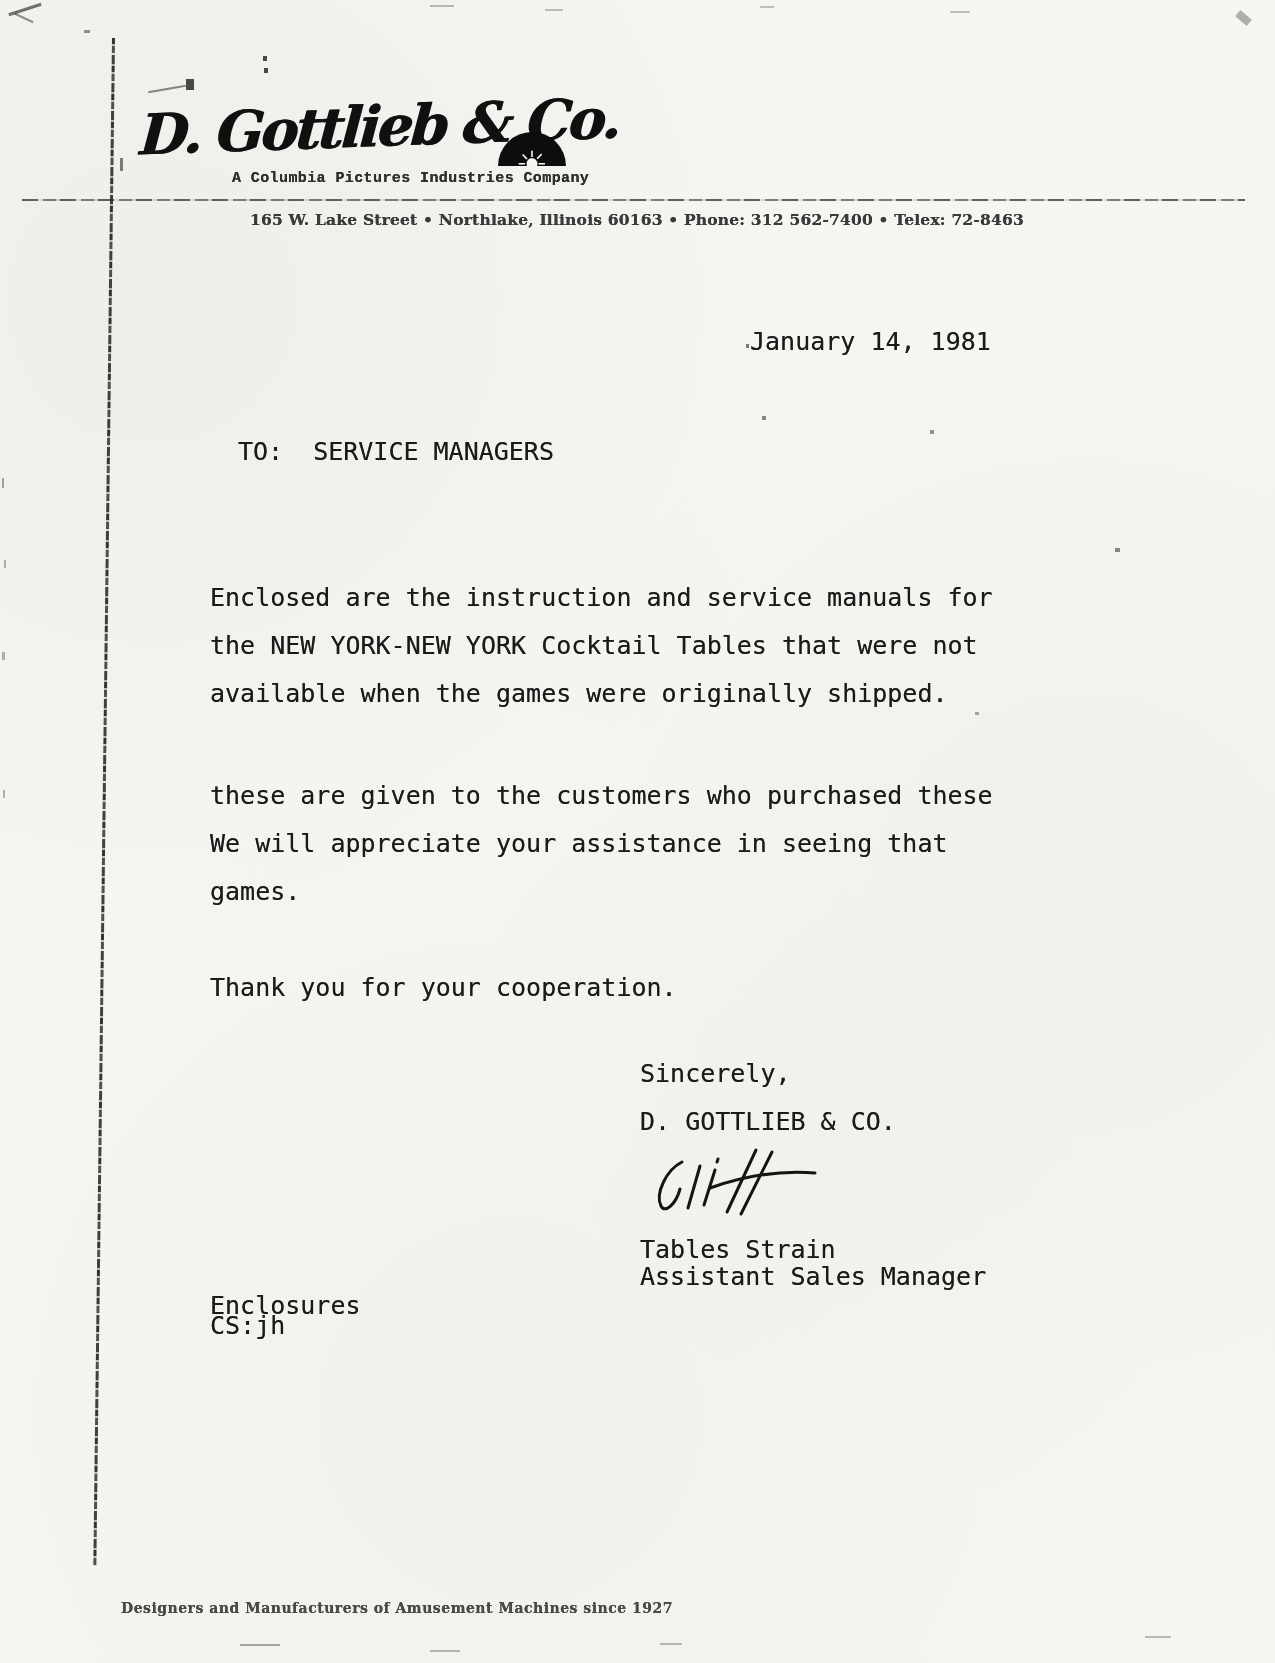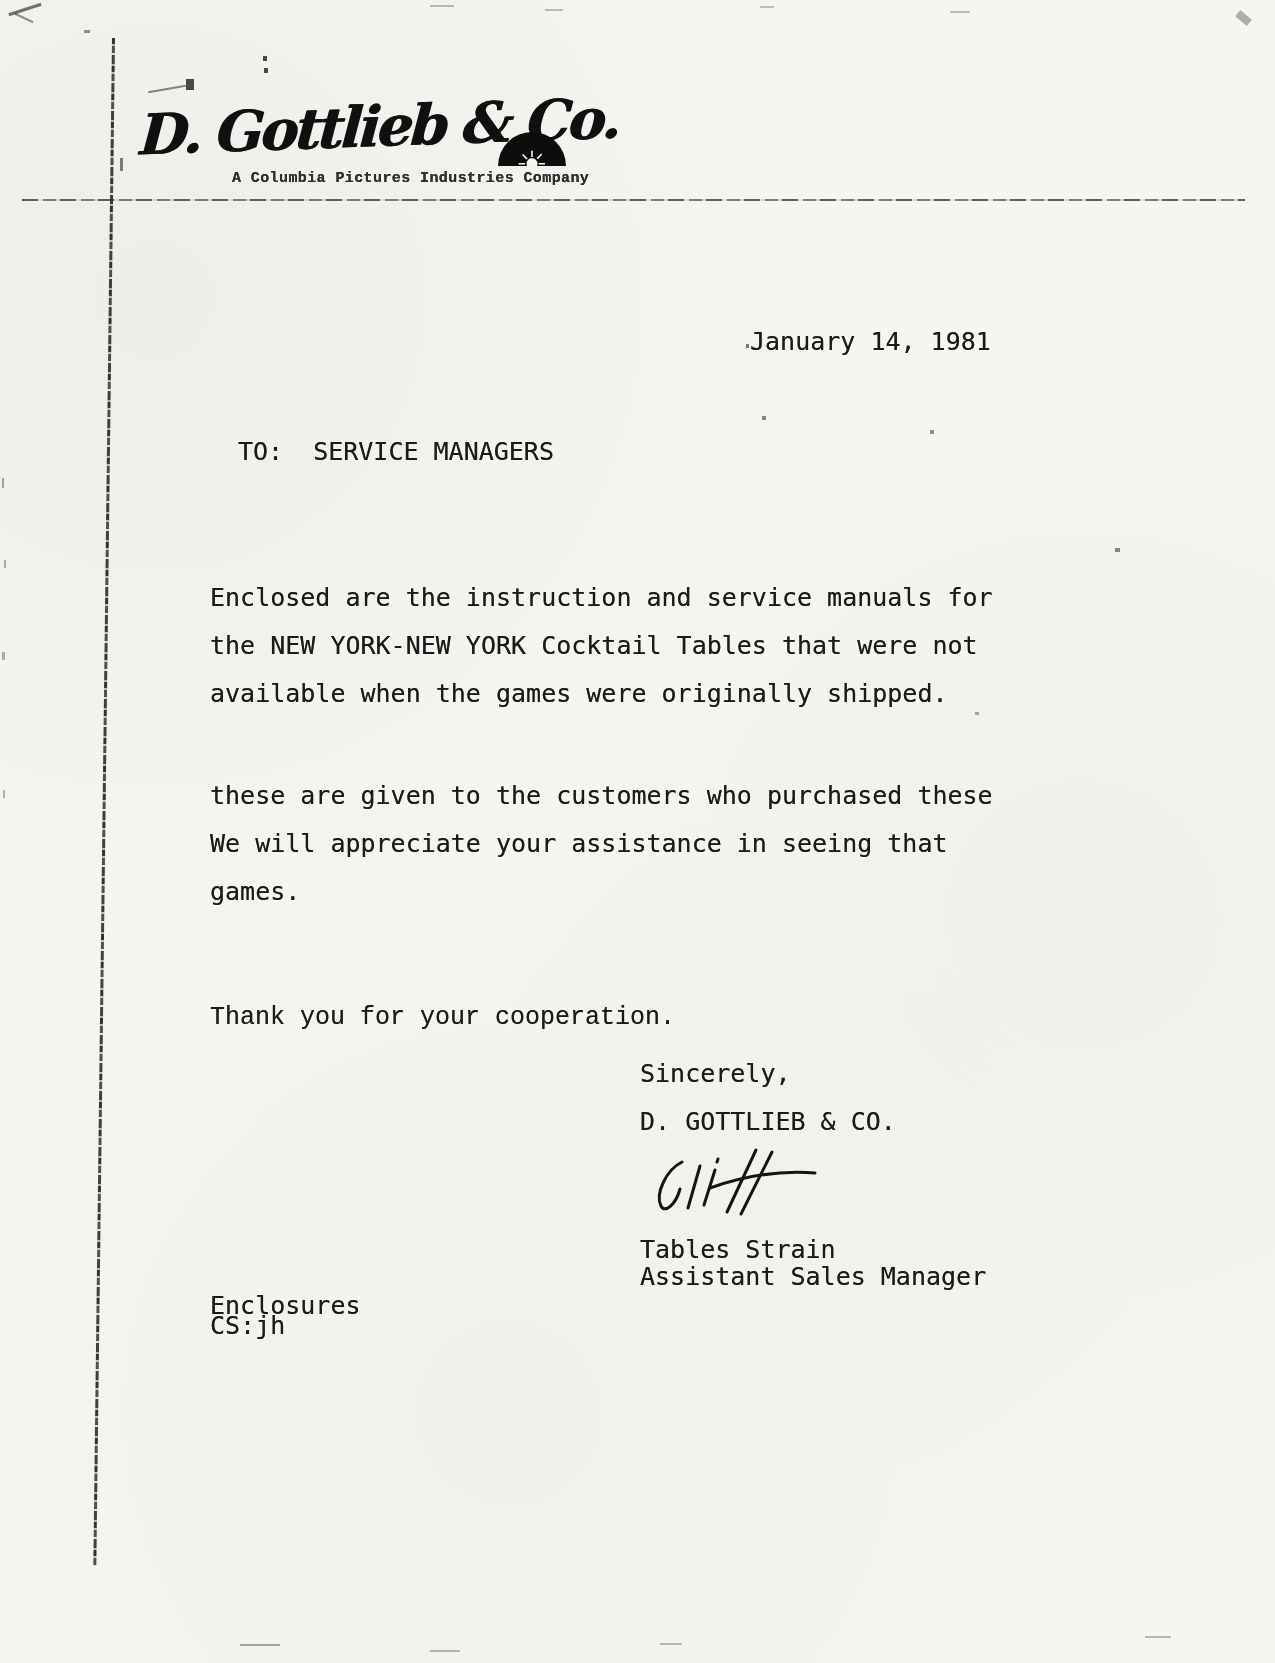--- a/index.html
+++ b/index.html
@@ -74,21 +74,21 @@
   }
 
   
   .tw { position:absolute; font-size:25px; line-height:48px; letter-spacing:0;
         color:#1a1a1a; text-shadow:0 0 .4px rgba(10,10,10,.6); white-space:nowrap; }
   .date-line   { left:750px; top:318px; }
   .to-line     { left:210px; top:428px;margin-left:28px; }
   .to-line .recipient { margin-left:30px; }
   .para-1      { left:210px; top:574px; }
   .para-2      { left:210px; top:772px; }
-  .para-3      { left:210px; top:994px;font-family:Liberation Mono, monospace; }
+  .para-3      { left:210px; top:964px; }
   .sincerely   { left:640px; top:1060px; line-height:28px; }
   .company-line{ left:640px; top:1108px; line-height:28px; }
   .signer-name { left:640px; top:1236px; line-height:27px; }
   .signer-title{ left:640px; top:1263px; line-height:27px; }
   .ref-initials{ left:210px; top:1312px; line-height:28px; }
   .enclosures  { left:210px; top:1292px; line-height:28px; }
 
   .signature-svg { position:absolute; left:652px; top:1146px; }
 
   .footer-slogan {
@@ -112,20 +112,21 @@
   <div class="logo-script">D. Gottlieb &amp; Co.</div>
 
   <div class="sunburst">
     <span class="sun">☀</span>
   </div>
 
   <div class="tagline">A Columbia Pictures Industries Company</div>
 
   <div class="lh-divider"></div>
 
+  <div class="lh-address">165 W. Lake Street • Northlake, Illinois 60163 • Phone: 312 562-7400 • Telex: 72-8463</div>
 
   <div class="tw date-line">January 14, 1981</div>
 
   <div class="tw to-line">
     <span>TO:</span><span class="recipient">SERVICE MANAGERS</span>
   </div>
 
   <div class="tw para-1">
     <div>Enclosed are the instruction and service manuals for</div>
     <div>the NEW YORK-NEW YORK Cocktail Tables that were not</div>
@@ -157,20 +158,21 @@
       <path d="M58,42 C92,30 126,24 163,27"></path>
     </g>
   </svg>
 
   <div class="tw signer-name">Tables Strain</div>
   <div class="tw signer-title">Assistant Sales Manager</div>
 
   <div class="tw ref-initials">CS:jh</div>
   <div class="tw enclosures">Enclosures</div>
 
+  <div class="footer-slogan">Designers and Manufacturers of Amusement Machines since 1927</div>
 
   <div class="art" style="left:8px;top:8px;width:34px;height:3px;transform:rotate(-18deg);opacity:.65;"></div>
   <div class="art" style="left:14px;top:17px;width:20px;height:2px;transform:rotate(25deg);opacity:.5;"></div>
   <div class="art" style="left:84px;top:30px;width:6px;height:3px;opacity:.5;"></div>
   <div class="art" style="left:263px;top:56px;width:4px;height:5px;opacity:.85;"></div>
   <div class="art" style="left:264px;top:68px;width:4px;height:5px;opacity:.85;"></div>
   <div class="art" style="left:148px;top:88px;width:38px;height:2px;transform:rotate(-10deg);opacity:.55;"></div>
   <div class="art" style="left:186px;top:79px;width:8px;height:11px;opacity:.85;"></div>
   <div class="art" style="left:120px;top:158px;width:3px;height:13px;opacity:.6;"></div>
   <div class="art" style="left:430px;top:5px;width:24px;height:2px;opacity:.3;"></div>

